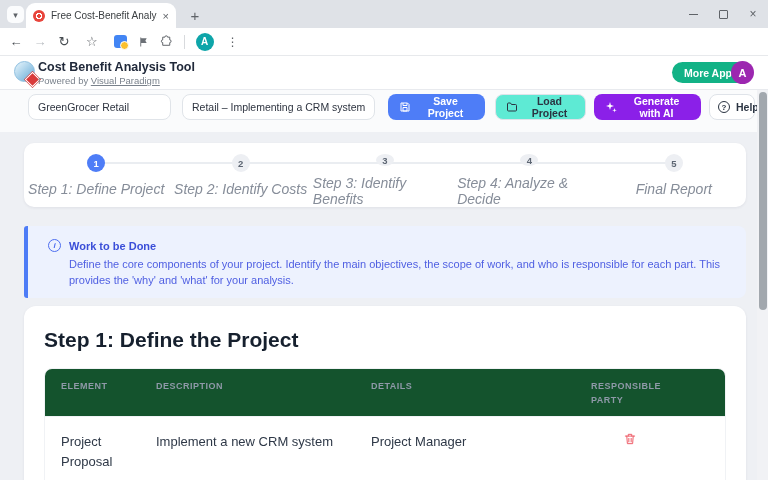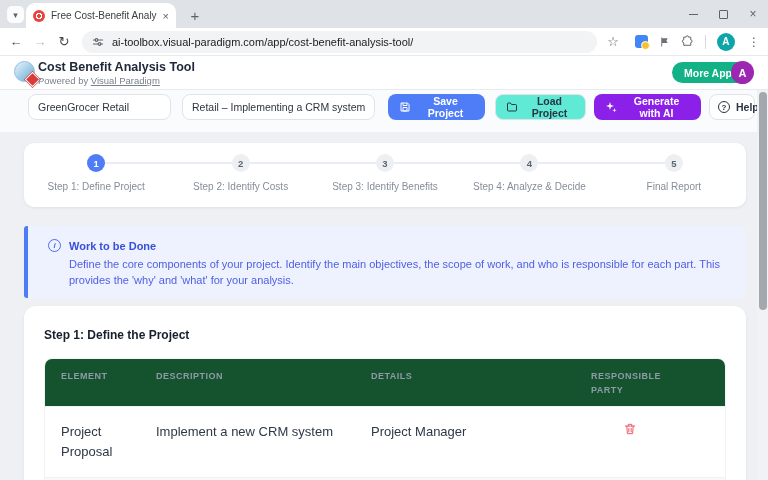--- a/index.html
+++ b/index.html
@@ -78,35 +78,35 @@
   
   #stepper { position:absolute; left:24px; top:53px; width:722px; height:64px; background:#fff;
     border-radius:10px; box-shadow:0 1px 3px rgba(25,35,55,.07); display:flex; padding-top:11px; }
   .step { flex:1; display:flex; flex-direction:column; align-items:center; position:relative; }
   .step:not(:first-child)::before { content:""; position:absolute; top:8px; left:-50%; width:100%;
     height:2px; background:#eaedf1; }
   .step-circle { width:18px; height:18px; border-radius:50%; background:#edeff3; color:#5c6572;
     font-size:9.5px; font-weight:bold; display:flex; align-items:center; justify-content:center;
     position:relative; z-index:1; }
   .step.active .step-circle { background:#4e7df7; color:#fff; }
-  .step-label { margin-top:9px; font-size:10px; color:#868d99; }
+  .step-label { margin-top:9px; font-size:14px; color:#868d99;font-style:italic; }
 
   
   #infobox { position:absolute; left:24px; top:136px; width:722px; height:72px; background:#edf2fe;
     border-left:4px solid #4d7cf6; border-radius:3px 8px 8px 3px; padding:13px 14px 0 20px; }
   #infobox .head { display:flex; align-items:center; gap:8px; }
   #info-icon { width:13px; height:13px; border-radius:50%; border:1.3px solid #4d6ef0; color:#4d6ef0;
     font-size:8px; font-weight:bold; display:flex; align-items:center; justify-content:center; font-style:italic; }
   #info-title { font-size:11px; font-weight:bold; color:#3a4ed8; }
   #info-body { margin:5px 0 0 21px; font-size:11px; color:#4f5fe2; line-height:1.45; }
 
   
   #maincard { position:absolute; left:24px; top:216px; width:722px; height:200px; background:#fff;
     border-radius:12px 12px 0 0; box-shadow:0 1px 3px rgba(25,35,55,.07); padding:22px 20px 0; }
-  #step-heading { font-size:12px; font-weight:bold; color:#16202e; }
+  #step-heading { font-size:21px; font-weight:bold; color:#16202e; }
   #dtable { margin-top:16px; border:1px solid #f0f2f5; border-radius:8px 8px 0 0; overflow:hidden; }
   .trow { display:grid; grid-template-columns:95px 215px 220px 110px 40px; }
   .thead { background:#14532d; }
   .th { padding:11px 16px 9px; font-size:9px; font-weight:bold; letter-spacing:.5px;
     text-transform:uppercase; color:#8f99a8; line-height:1.5; }
   .td { padding:15px 16px; font-size:13px; color:#2e3847; line-height:1.55; }
   .row1 { background:#fff; border-top:1px solid #f0f2f5; }
   .row2 { background:#f8f9fb; border-top:1px solid #f0f2f5; }
   .td-action { display:flex; justify-content:center; padding-top:15px; }
   .trash svg { width:14px; height:14px; stroke:#ee5b66; fill:none; stroke-width:1.7; stroke-linecap:round; }
@@ -139,31 +139,20 @@
         <i class="max-glyph"></i>
       </span>
     <span class="winbtn">×</span>
   </div>
 </div>
 
 <div id="btoolbar">
   <span class="navbtn" style="margin-left:4px">←</span>
   <span class="navbtn disabled">→</span>
   <span class="navbtn">↻</span>
-  <div id="urlpill">
-    <span class="svgic">
-      <svg width="12" height="12" viewBox="0 0 24 24" stroke="#5f6368" stroke-width="2.4" fill="none" stroke-linecap="round">
-        <line x1="3" y1="8" x2="21" y2="8"></line>
-          <circle cx="9" cy="8" r="2.6" fill="#fff"></circle>
-        <line x1="3" y1="16" x2="21" y2="16"></line>
-          <circle cx="15" cy="16" r="2.6" fill="#fff"></circle>
-      </svg>
-    </span>
-    <span id="url-text">ai-toolbox.visual-paradigm.com/app/cost-benefit-analysis-tool/</span>
-  </div>
   <span id="star">☆</span>
   <div id="ext-area">
     <span id="ext-translate"></span>
     <span class="svgic">
       <svg width="11" height="12" viewBox="0 0 24 24" fill="#6b7076">
           <path d="M5 2v20h2v-8h12l-3-5 3-5H7V2z"></path>
         </svg>
     </span>
     <span class="svgic">
       <svg width="13" height="13" viewBox="0 0 24 24" fill="none" stroke="#5f6368" stroke-width="1.8">

